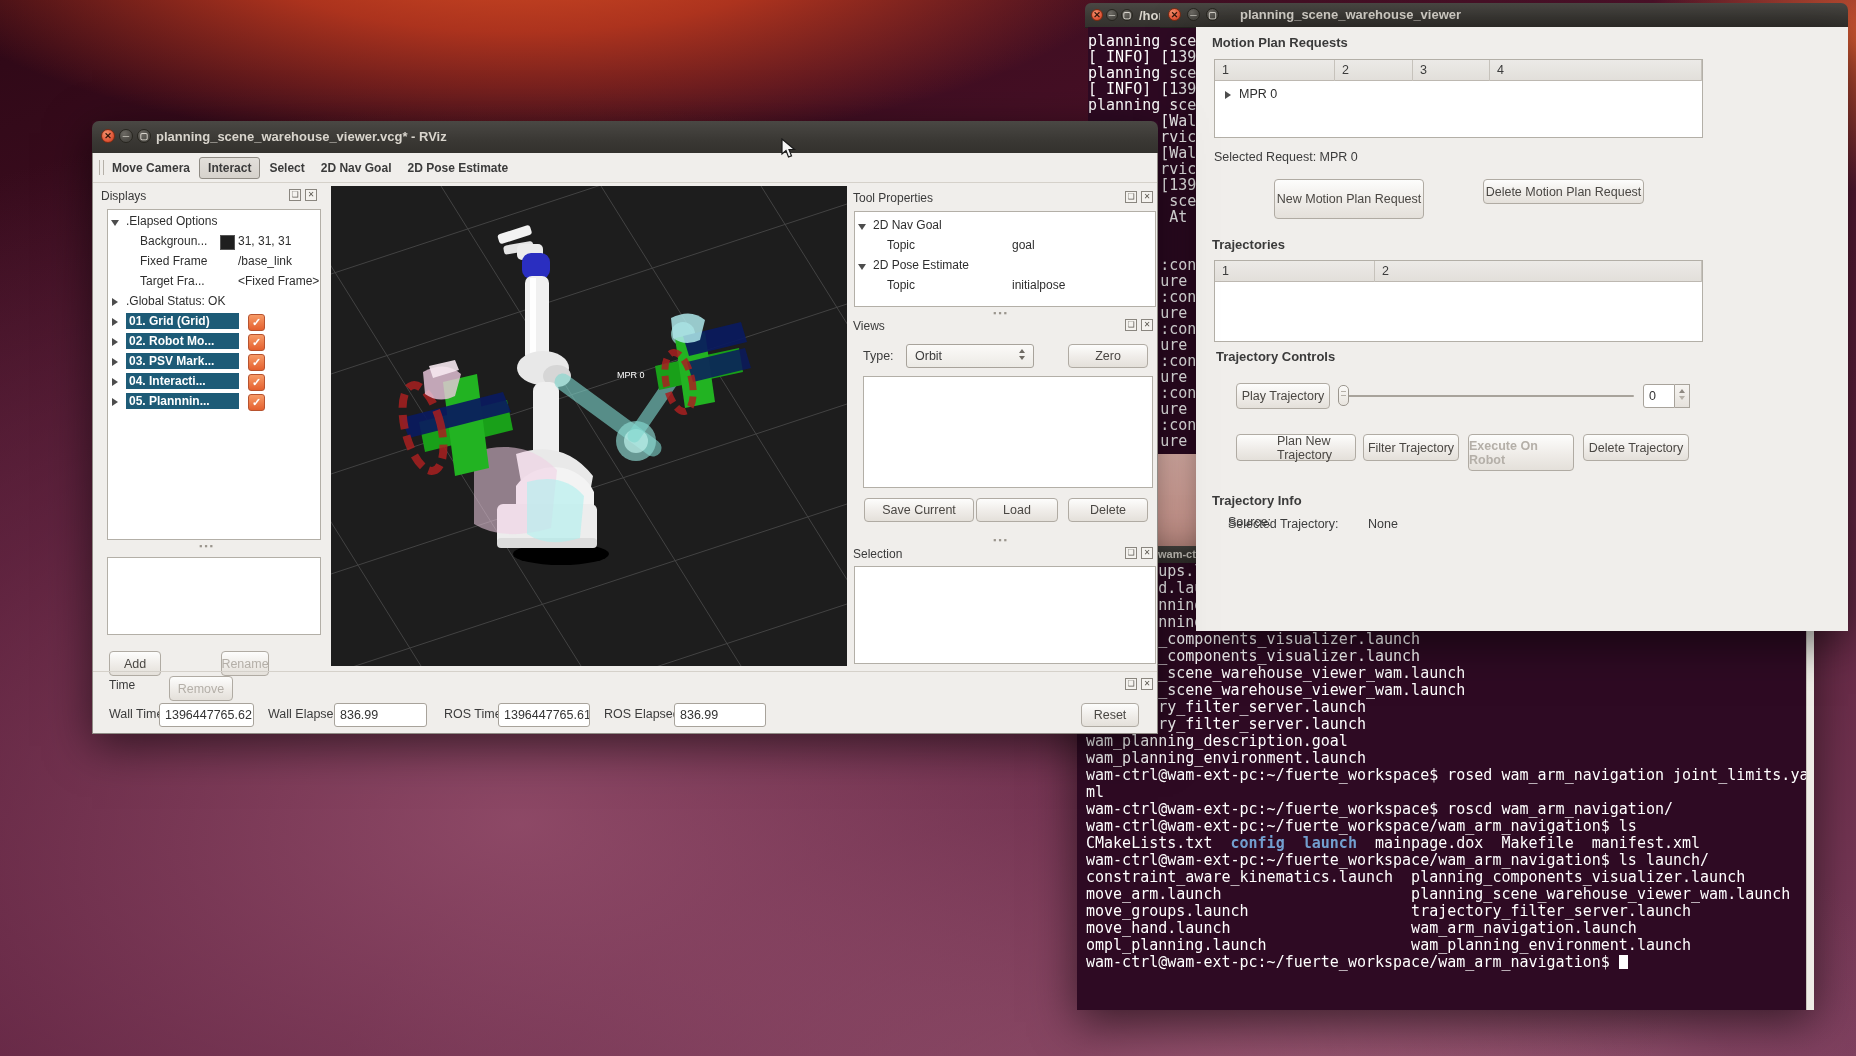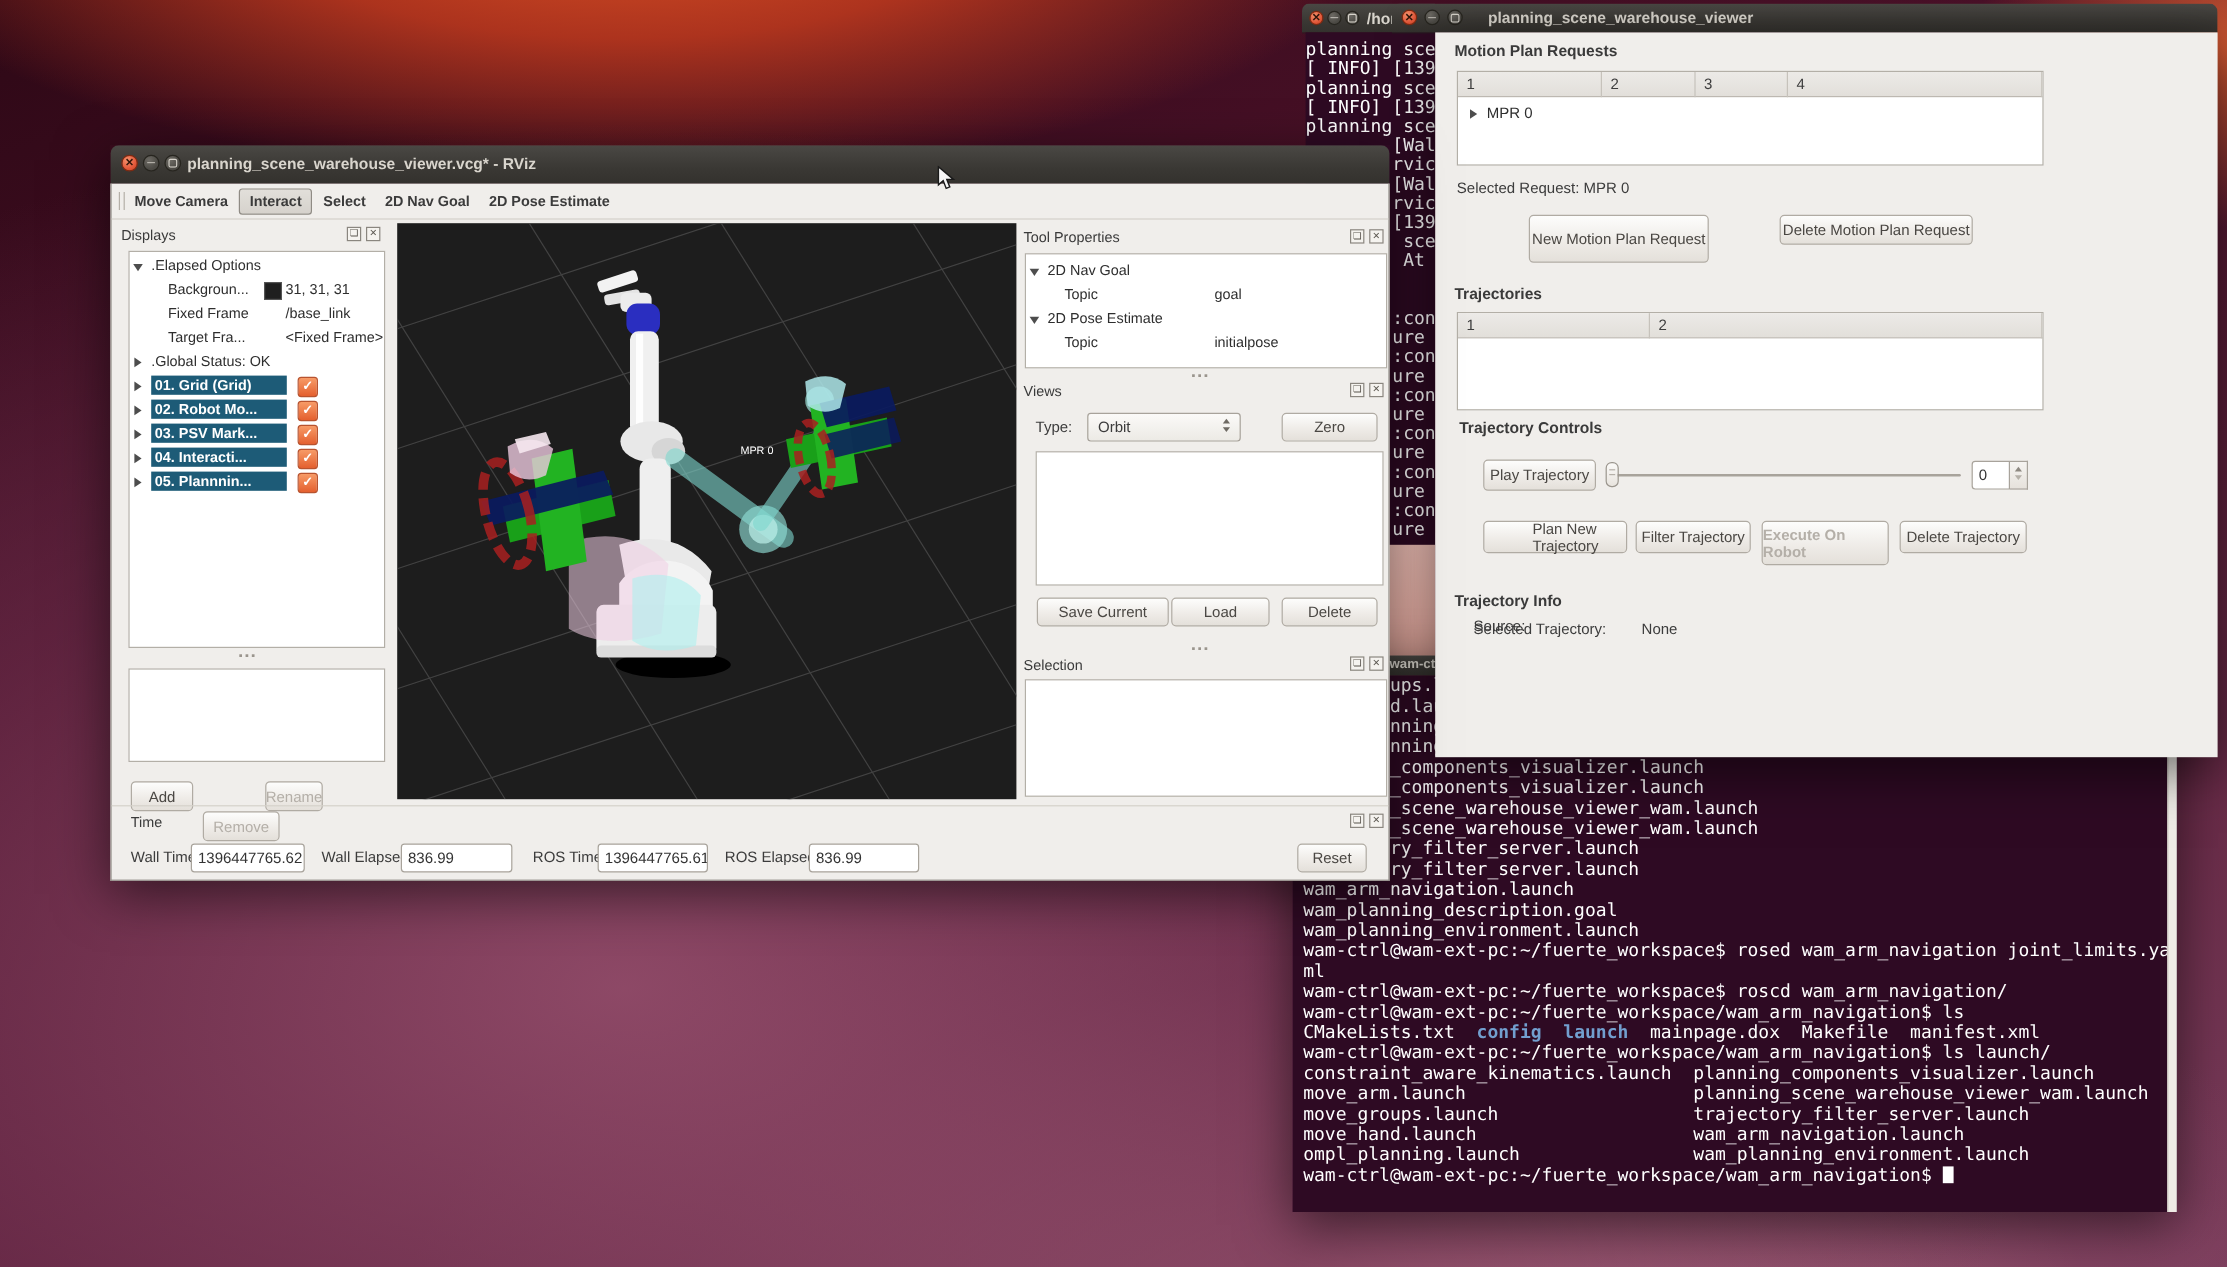--- a/index.html
+++ b/index.html
@@ -111,21 +111,20 @@
         <pre>move_groups.launch</pre>
         <pre>move_hand.launch</pre>
         <pre>ompl_planning.launch</pre>
         <pre>ompl_planning.launch</pre>
         <pre>planning_components_visualizer.launch</pre>
         <pre>planning_components_visualizer.launch</pre>
         <pre>planning_scene_warehouse_viewer_wam.launch</pre>
         <pre>planning_scene_warehouse_viewer_wam.launch</pre>
         <pre>trajectory_filter_server.launch</pre>
         <pre>trajectory_filter_server.launch</pre>
-        <pre>wam_arm_navigation.launch</pre>
         <pre>wam_planning_description.goal</pre>
         <pre>wam_planning_environment.launch</pre>
         <pre>wam-ctrl@wam-ext-pc:~/fuerte_workspace$ rosed wam_arm_navigation joint_limits.ya</pre>
         <pre>ml</pre>
         <pre>wam-ctrl@wam-ext-pc:~/fuerte_workspace$ roscd wam_arm_navigation/</pre>
         <pre>wam-ctrl@wam-ext-pc:~/fuerte_workspace/wam_arm_navigation$ ls</pre>
         <pre><span>CMakeLists.txt  </span><span class="dir">config</span><span>  </span><span class="dir">launch</span><span>  mainpage.dox  Makefile  manifest.xml</span></pre>
         <pre>wam-ctrl@wam-ext-pc:~/fuerte_workspace/wam_arm_navigation$ ls launch/</pre>
         <pre>constraint_aware_kinematics.launch  planning_components_visualizer.launch</pre>
         <pre>move_arm.launch                     planning_scene_warehouse_viewer_wam.launch</pre>

